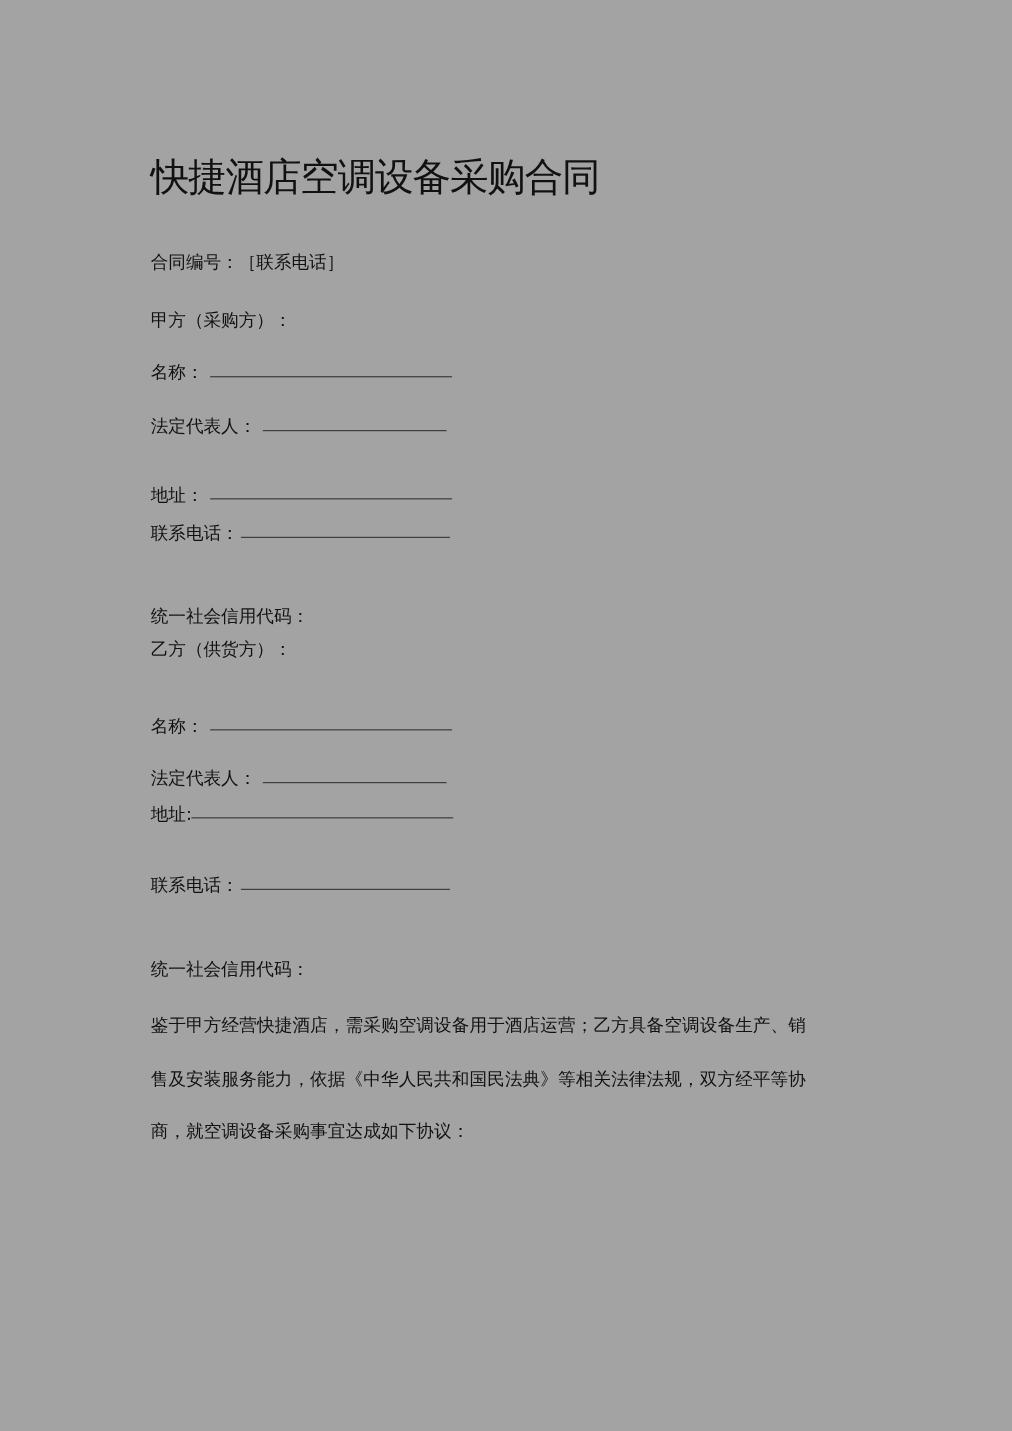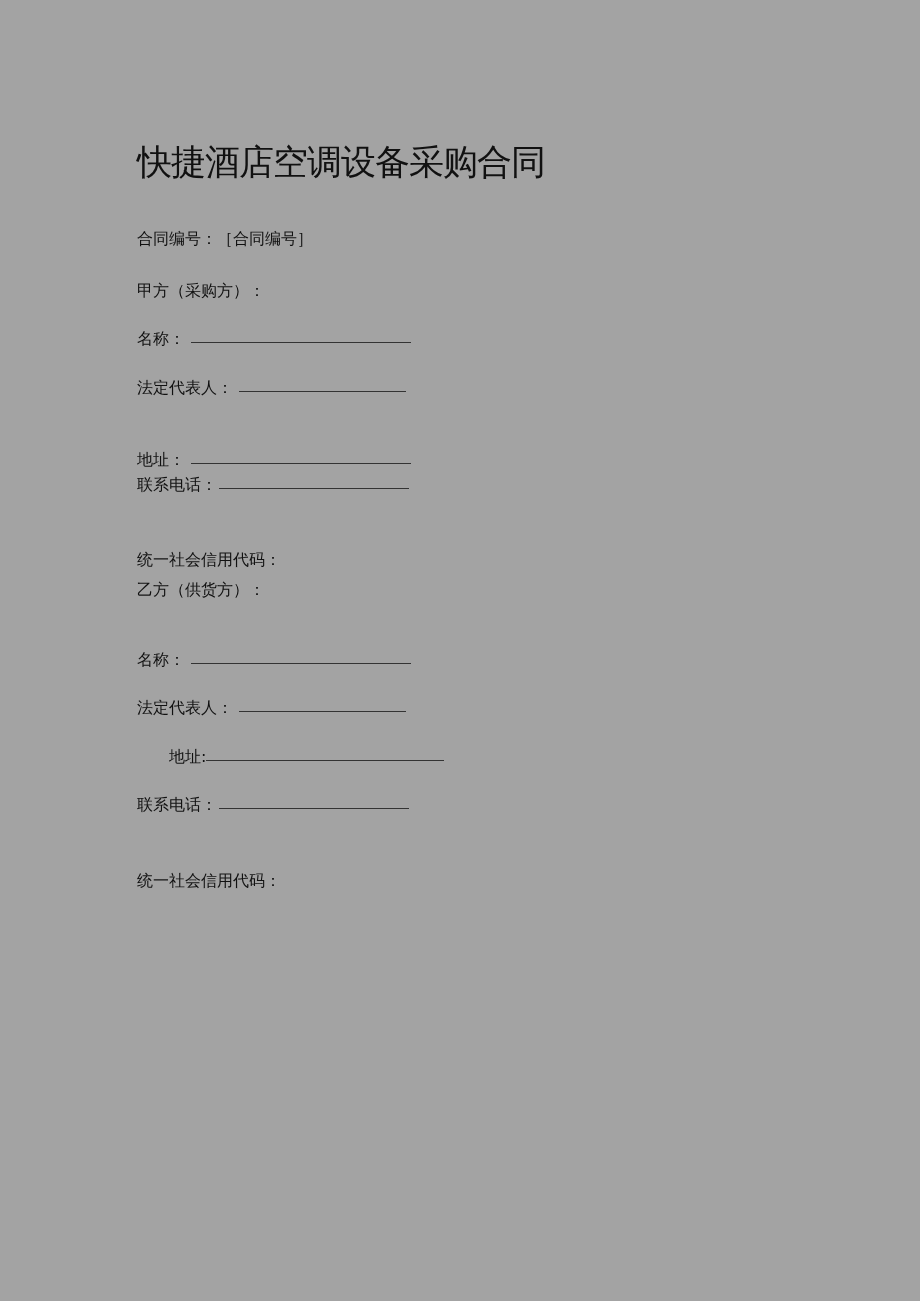--- a/index.html
+++ b/index.html
@@ -62,57 +62,62 @@
     .para span { display: block; white-space: nowrap; }
   </style>
 </head>
 <body>
 
 <div class="page">
 
   <h1 class="title">快捷酒店空调设备采购合同</h1>
 
   <div class="line" style="top:229px;">
-    <span>合同编号：</span><span>［合同编号］</span>
+    <span>合同编号：</span><span>［联系电话］</span>
   </div>
 
   <div class="line" style="top:281px;text-align:center;">甲方（采购方）：</div>
 
   <div class="line" style="top:329px;">
     <span>名称：</span><span class="fill" style="width:220px;"></span>
   </div>
 
   <div class="line" style="top:378px;">
     <span>法定代表人：</span><span class="fill" style="width:167px;"></span>
   </div>
 
-  <div class="line" style="top:450px;">
+  <div class="line" style="top:440px;">
     <span>地址：</span><span class="fill" style="width:220px;"></span>
   </div>
 
   <div class="line" style="top:475px;">
     <span>联系电话：</span><span class="fill" style="width:190px;margin-left:2px;"></span>
   </div>
 
   <div class="line" style="top:550px;">统一社会信用代码：</div>
 
   <div class="line" style="top:580px;">乙方（供货方）：</div>
 
   <div class="line" style="top:650px;">
     <span>名称：</span><span class="fill" style="width:220px;"></span>
   </div>
 
   <div class="line" style="top:698px;">
     <span>法定代表人：</span><span class="fill" style="width:167px;"></span>
   </div>
 
-  <div class="line" style="top:747px;margin-left:32px;">
+  <div class="line" style="top:730px;">
     <span>地址:</span><span class="fill" style="width:238px;margin-left:0px;"></span>
   </div>
 
   <div class="line" style="top:795px;">
     <span>联系电话：</span><span class="fill" style="width:190px;margin-left:2px;"></span>
   </div>
 
   <div class="line" style="top:871px;">统一社会信用代码：</div>
 
+  <div class="para" style="top:908px;">
+    <span>鉴于甲方经营快捷酒店，需采购空调设备用于酒店运营；乙方具备空调设备生产、销</span>
+    <span>售及安装服务能力，依据《中华人民共和国民法典》等相关法律法规，双方经平等协</span>
+    <span>商，就空调设备采购事宜达成如下协议：</span>
+  </div>
 
 </div>
 
 </body></html>

